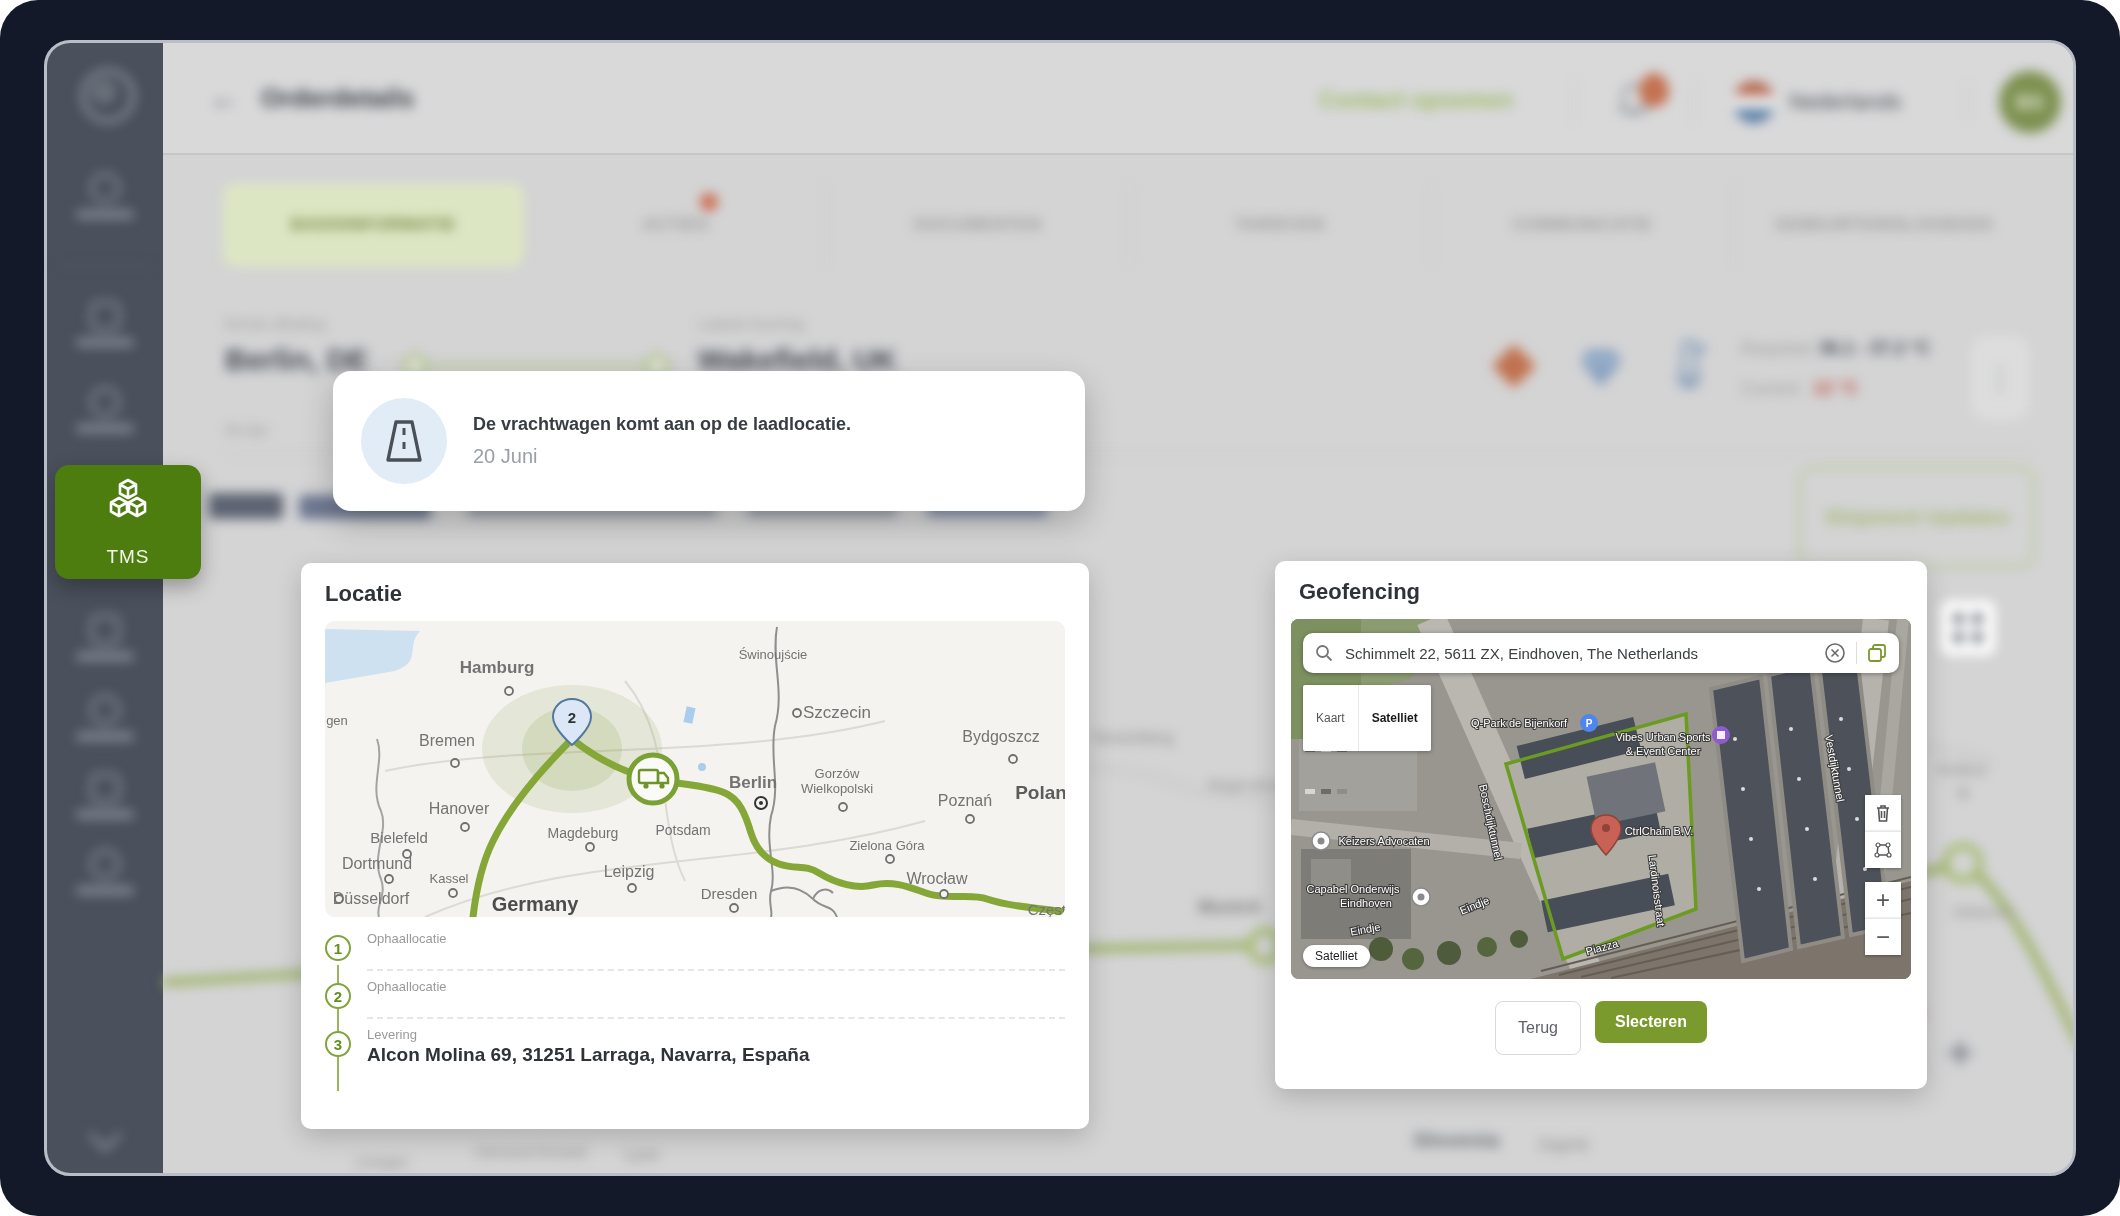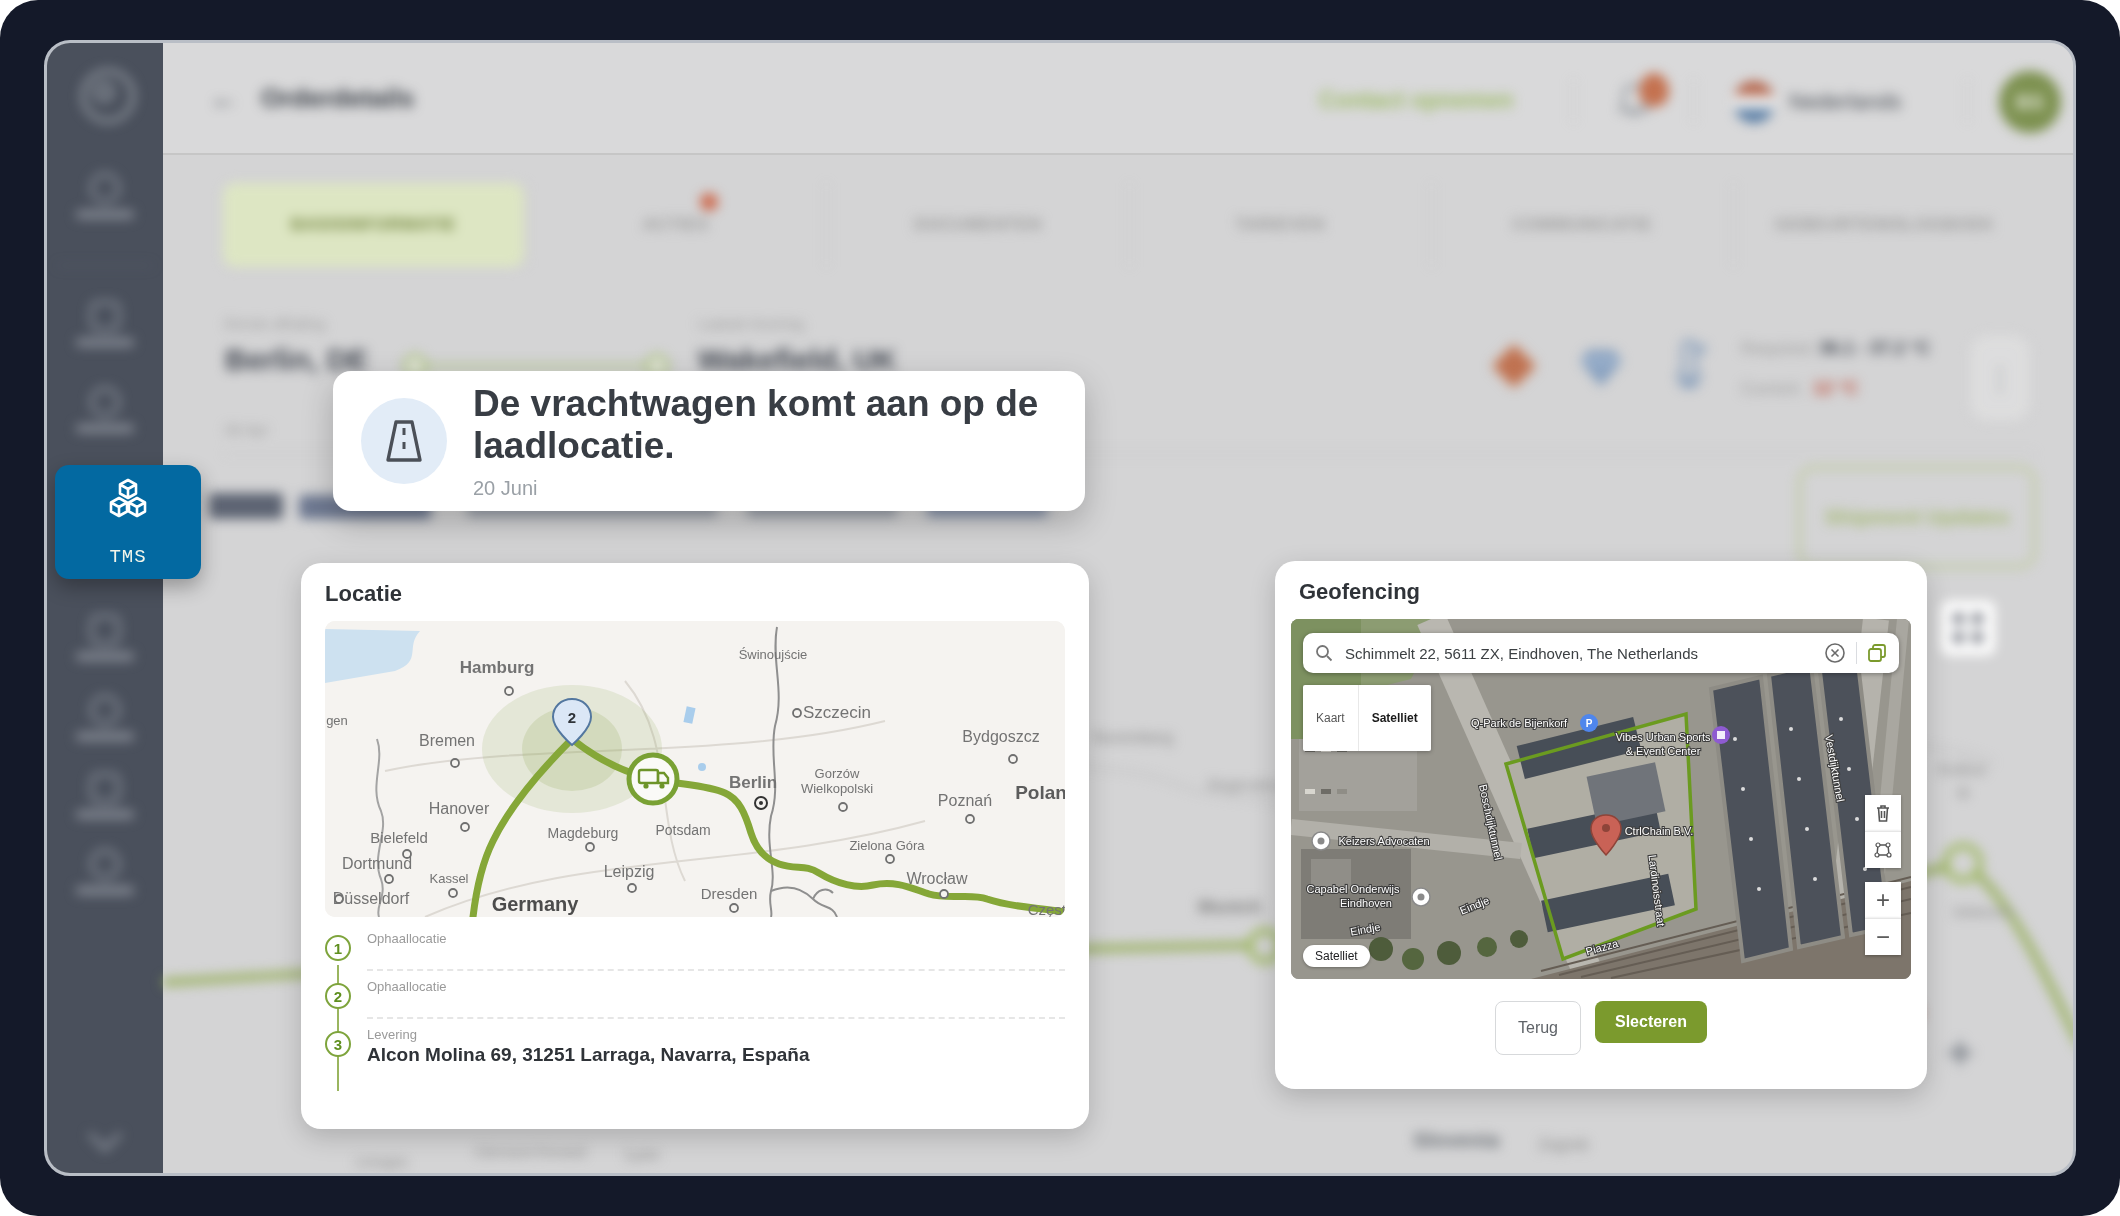--- a/index.html
+++ b/index.html
@@ -51,29 +51,29 @@
   .cur-value{position:absolute;font-size:18px;font-weight:700;color:#bf4f3c;}
   .kebab-btn{position:absolute;left:1923px;top:292px;width:56px;height:82px;border:2px solid #dcdcdc;border-radius:18px;display:flex;align-items:center;justify-content:center;font-size:30px;color:#8a8f96;background:rgba(235,235,235,.4);}
   .section-divider{position:absolute;left:176px;top:410px;width:1812px;height:1px;background:#c6c6c6;}
 
   .sstay-bar{position:absolute;border-radius:4px;}
   .shipment-btn{position:absolute;left:1751px;top:423px;width:232px;height:96px;border:3px solid #bac98f;border-radius:16px;display:flex;align-items:center;justify-content:center;font-size:21px;font-weight:700;color:#a3b870;}
 
   .bg-map{position:absolute;left:116px;top:410px;}
 
   
-  .tms-tile{position:absolute;left:8px;top:422px;width:146px;height:114px;background:#0369a1;border-radius:14px;box-shadow:0 8px 20px rgba(0,0,0,.3);display:flex;flex-direction:column;align-items:center;justify-content:center;gap:22px;color:#fff;font-family:Liberation Mono, monospace;}
+  .tms-tile{position:absolute;left:8px;top:422px;width:146px;height:114px;background:#4d7c0f;border-radius:14px;box-shadow:0 8px 20px rgba(0,0,0,.3);display:flex;flex-direction:column;align-items:center;justify-content:center;gap:22px;color:#fff;}
   .tms-label{font-size:19px;letter-spacing:1px;color:#f2f5ea;}
 
   .toast{position:absolute;left:286px;top:328px;width:752px;height:140px;background:#fff;border-radius:18px;box-shadow:0 12px 32px rgba(0,0,0,.22);display:flex;align-items:center;padding:0 28px;gap:26px;box-sizing:border-box;}
   .toast-ico{width:86px;height:86px;border-radius:50%;background:#e2ecf7;display:flex;align-items:center;justify-content:center;flex:0 0 auto;}
-  .toast-title{font-size:37px;font-weight:600;color:#383d44;}
+  .toast-title{font-size:18px;font-weight:600;color:#383d44;}
   .toast-date{font-size:20px;color:#9aa0a6;margin-top:10px;}
 
-  .card{position:absolute;background:#fff;border-radius:20px;box-shadow:0 8px 26px rgba(0,0,0,.18);box-sizing:border-box;}
+  .card{position:absolute;background:#fff;border-radius:10px;box-shadow:0 8px 26px rgba(0,0,0,.18);box-sizing:border-box;}
   .card-title{position:absolute;left:24px;top:18px;font-size:22px;font-weight:700;color:#2f3338;}
 
   .locatie-card{left:254px;top:520px;width:788px;height:566px;}
   .locatie-map{position:absolute;left:24px;top:58px;width:740px;height:296px;border-radius:10px;overflow:hidden;background:#f5f3f0;}
   .stops{position:absolute;left:24px;top:368px;right:24px;}
   .stops-line{position:absolute;left:12px;top:34px;width:2px;height:126px;background:#9ab55f;}
   .stop{display:flex;gap:16px;align-items:flex-start;position:relative;}
   .stop-num{width:26px;height:26px;border:2px solid #7ea43c;border-radius:50%;color:#5f8f1f;font-weight:700;font-size:15px;display:flex;align-items:center;justify-content:center;box-sizing:border-box;background:#fff;position:relative;z-index:1;margin-top:4px;}
   .stop-type{font-size:13px;color:#9a9a9a;}
   .stop-addr{font-size:19px;font-weight:700;color:#2f3338;margin-top:2px;}

